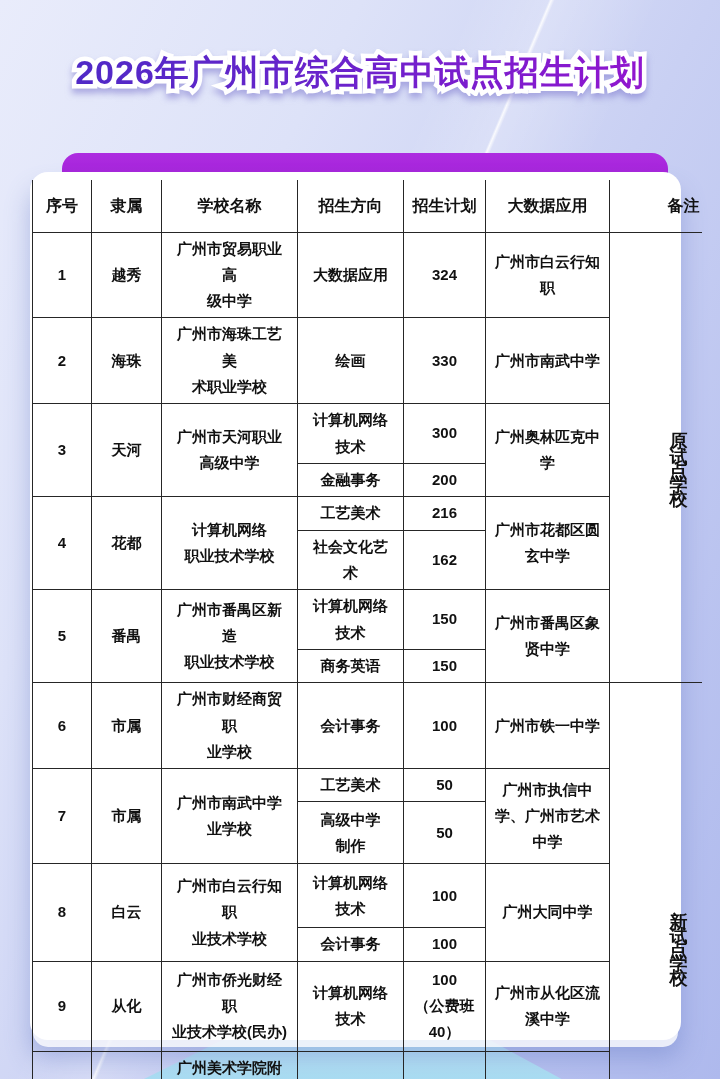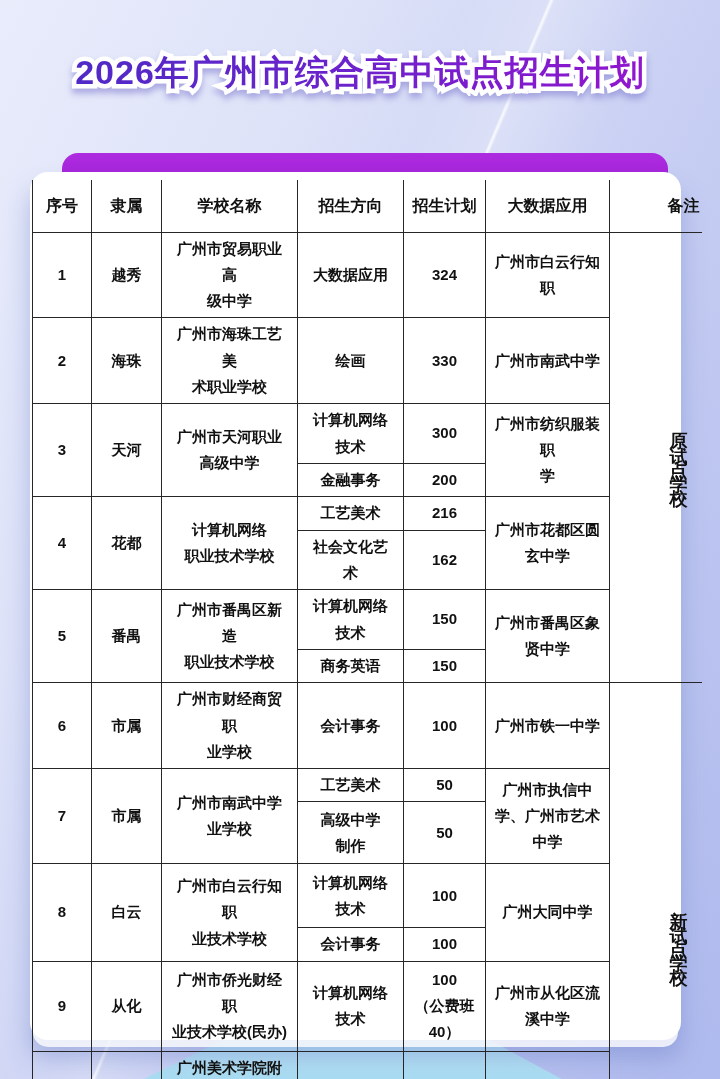--- a/index.html
+++ b/index.html
@@ -94,21 +94,21 @@
           <td class="l">广州市南武中学</td>
         </tr>
         <tr style="height:60px">
           <td class="c" rowspan="2">3</td>
           <td class="c" rowspan="2">天河</td>
           <td class="l" rowspan="2">广州市天河职业
 高级中学</td>
           <td class="l">计算机网络
 技术</td>
           <td class="c">300</td>
-          <td class="l" rowspan="2">广州市纺织服装职
+          <td class="l" rowspan="2">广州奥林匹克中
 学</td>
         </tr>
         <tr style="height:28px">
           <td class="l">金融事务</td>
           <td class="c">200</td>
         </tr>
         <tr style="height:30px">
           <td class="c" rowspan="2">4</td>
           <td class="c" rowspan="2">花都</td>
           <td class="l" rowspan="2">计算机网络

